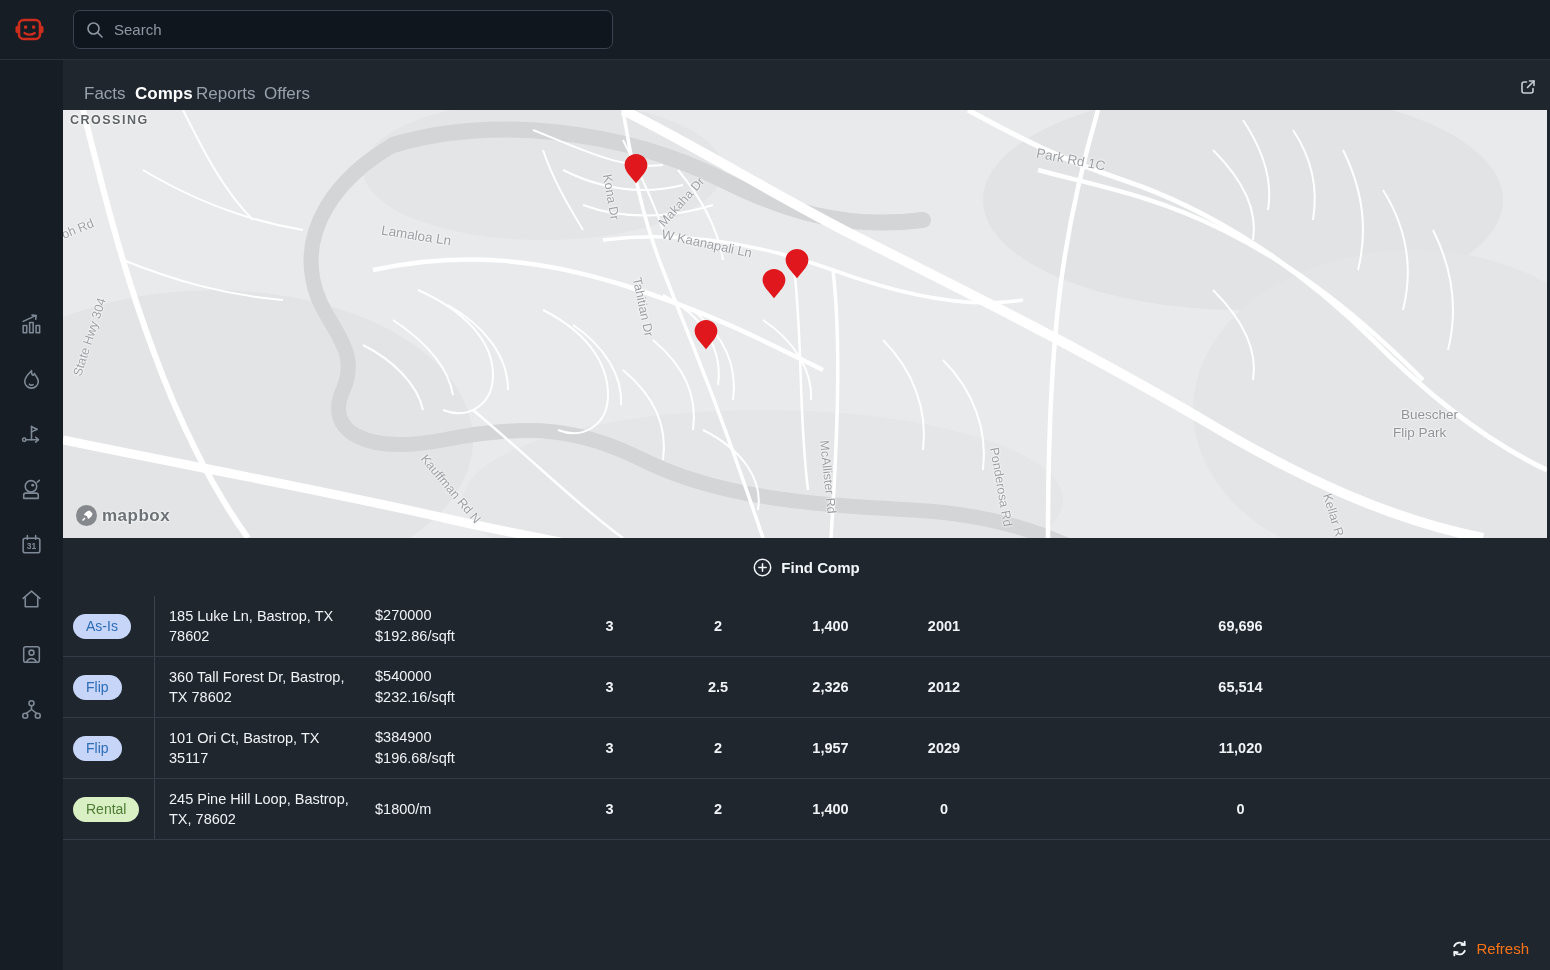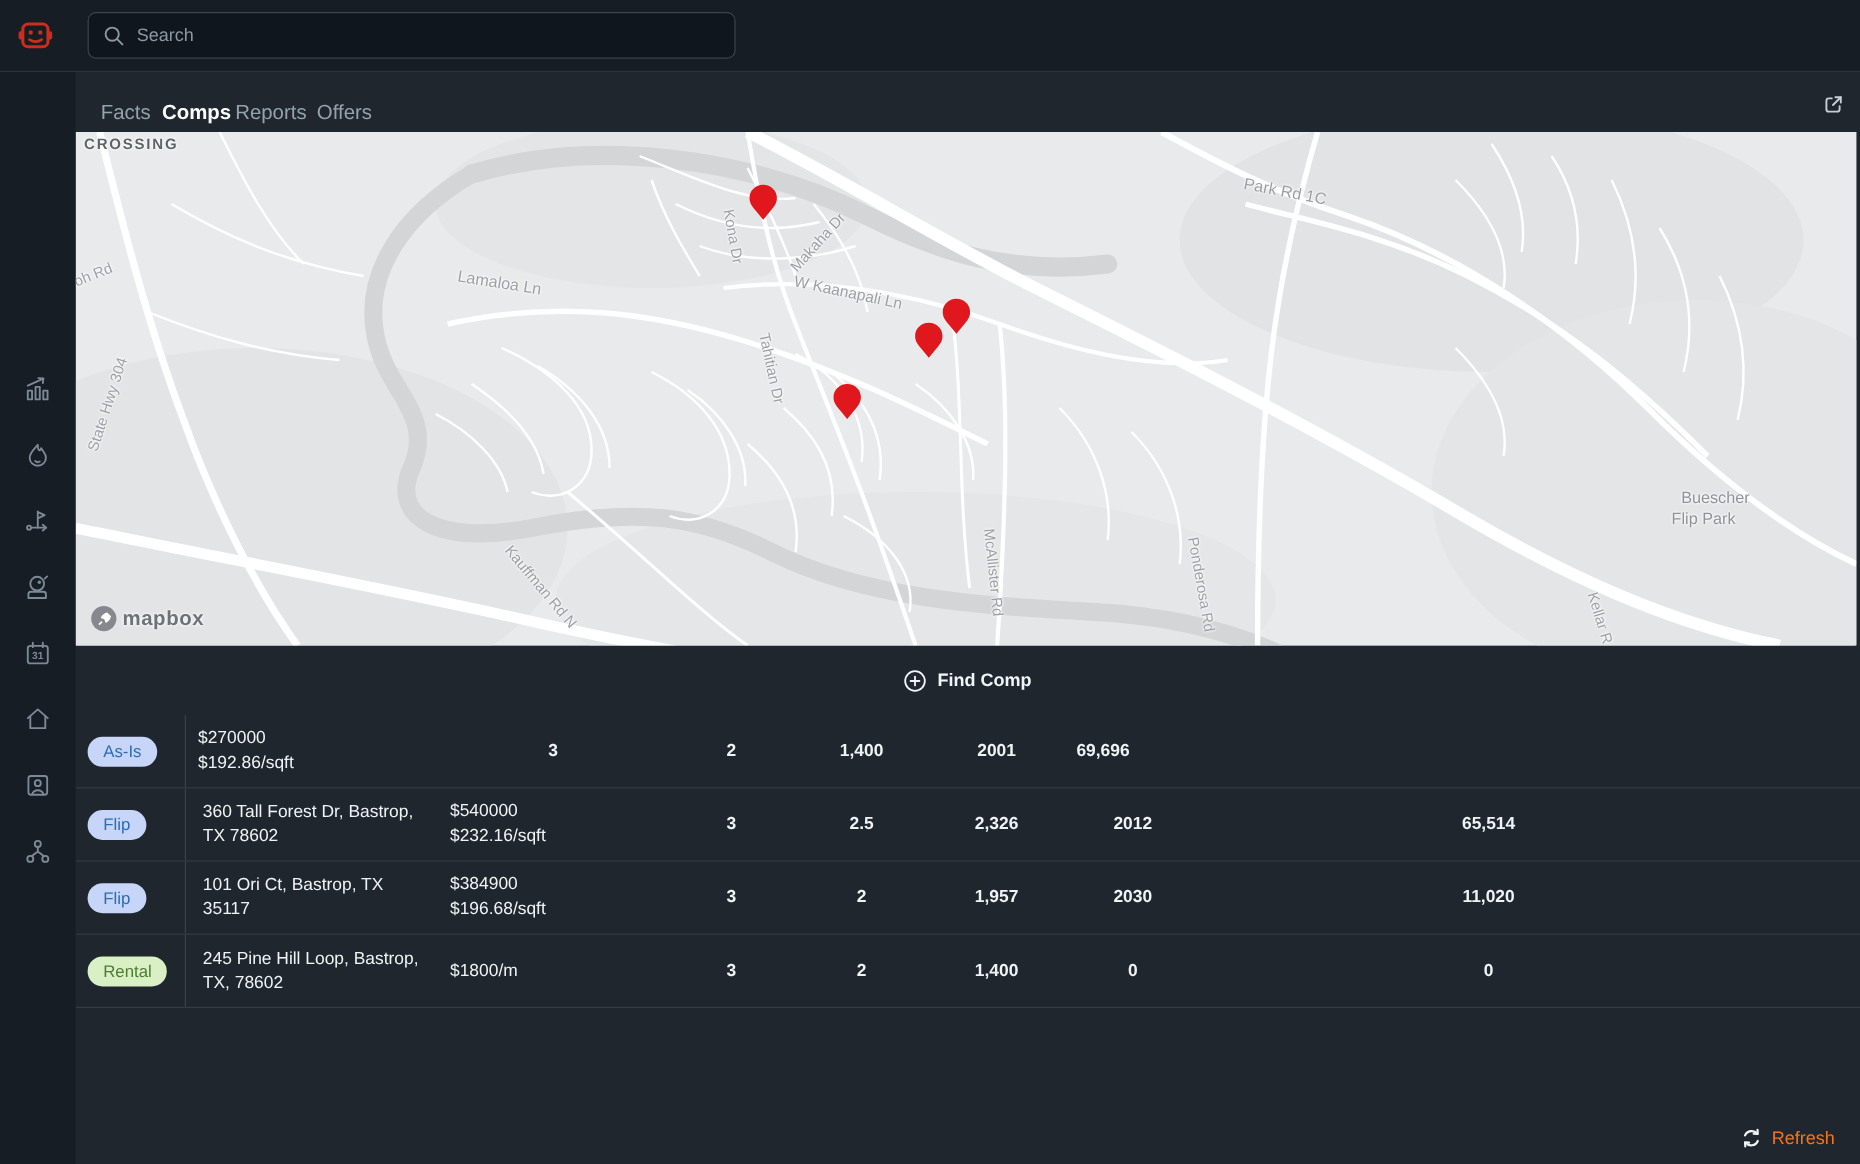--- a/index.html
+++ b/index.html
@@ -281,20 +281,21 @@
         <span>Find Comp</span>
       </div>
     </div>
 
     <div class="comp-table">
 
       <div class="trow tbody-row">
         <div class="cell first">
             <span class="badge blue">As-Is</span>
           </div>
+        <div class="cell addr">185 Luke Ln, Bastrop, TX 78602</div>
         <div class="cell price">
             <div>$270000</div>
             <div>$192.86/sqft</div>
           </div>
         <div class="cell num">3</div>
         <div class="cell num">2</div>
         <div class="cell num">1,400</div>
         <div class="cell num">2001</div>
         <div class="cell lot">69,696</div>
       </div>
@@ -320,21 +321,21 @@
             <span class="badge blue">Flip</span>
           </div>
         <div class="cell addr">101 Ori Ct, Bastrop, TX 35117</div>
         <div class="cell price">
             <div>$384900</div>
             <div>$196.68/sqft</div>
           </div>
         <div class="cell num">3</div>
         <div class="cell num">2</div>
         <div class="cell num">1,957</div>
-        <div class="cell num">2030</div>
+        <div class="cell num">2029</div>
         <div class="cell lot">11,020</div>
       </div>
 
       <div class="trow tbody-row">
         <div class="cell first">
             <span class="badge green">Rental</span>
           </div>
         <div class="cell addr">245 Pine Hill Loop, Bastrop, TX, 78602</div>
         <div class="cell price">
             <div>$1800/m</div>

